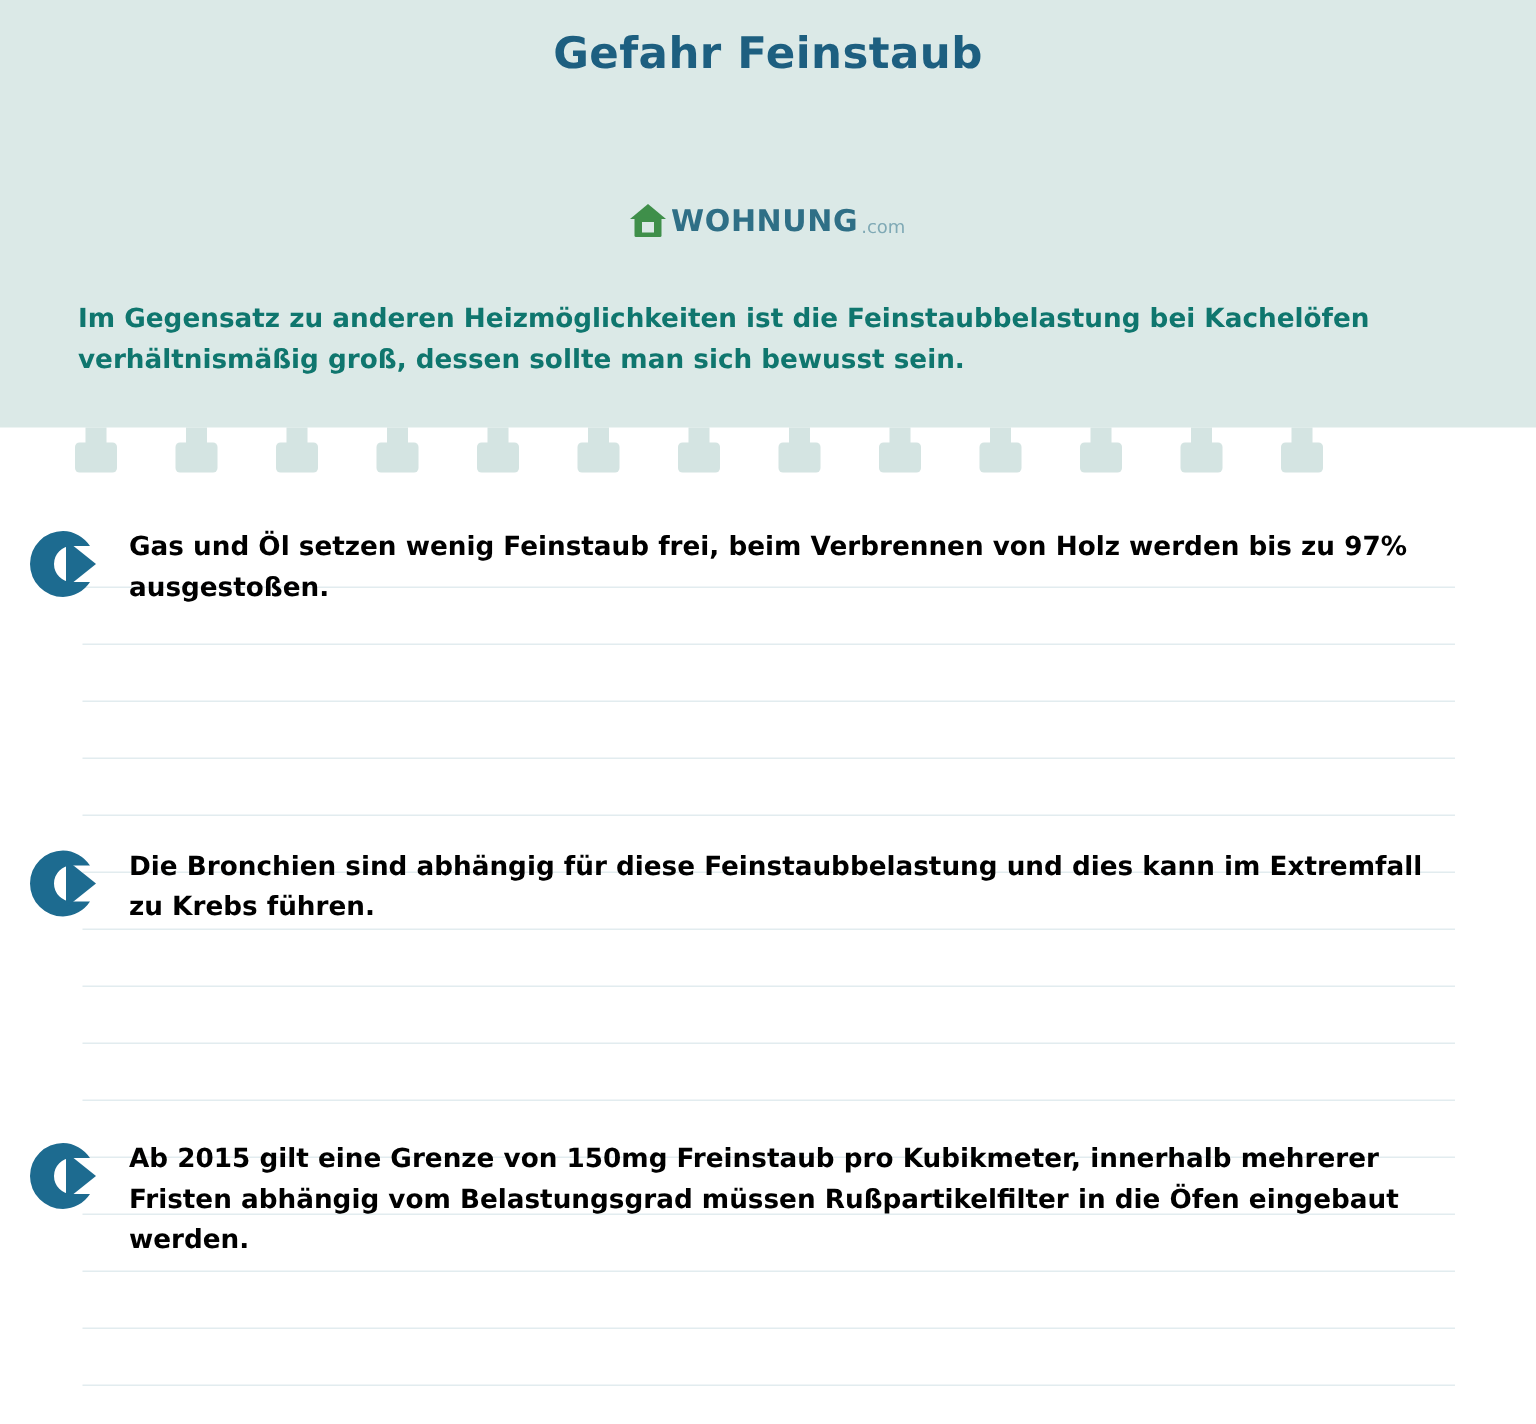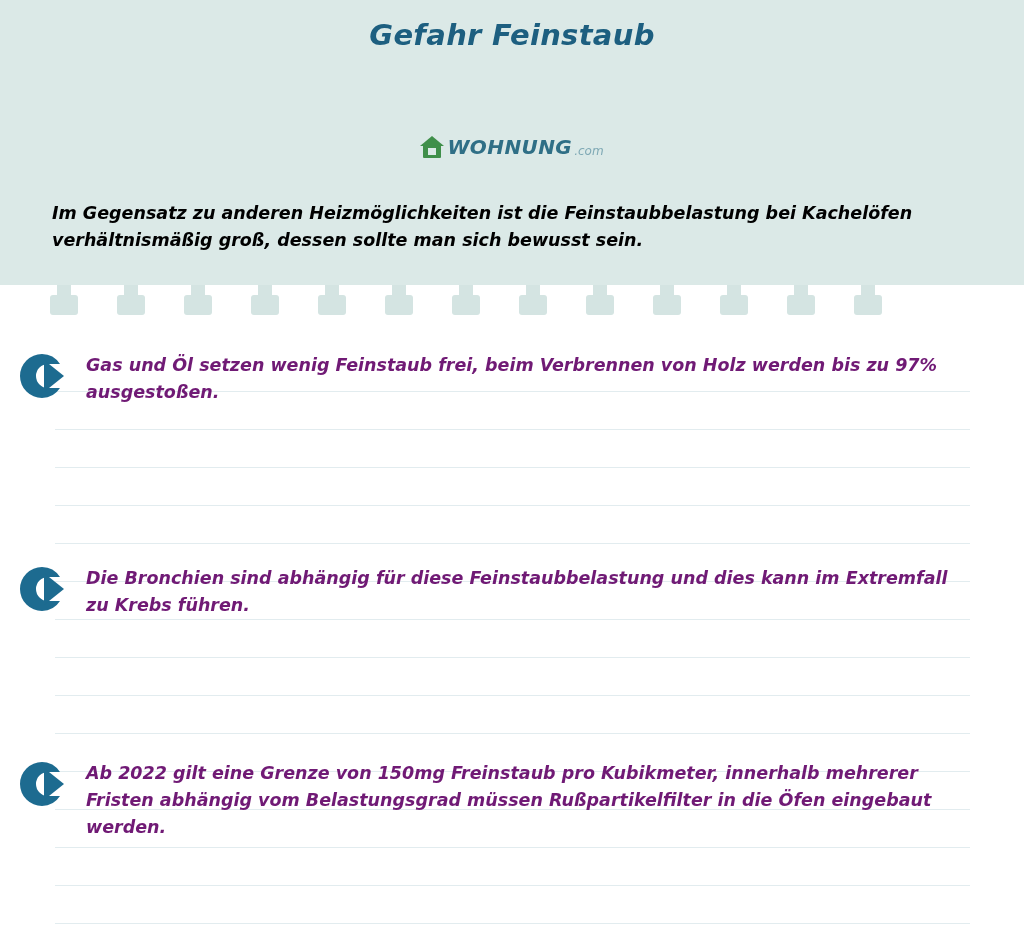--- a/index.html
+++ b/index.html
@@ -12,21 +12,20 @@
     background: #ffffff;
     font-family: "DejaVu Sans", sans-serif;
     overflow: hidden;
   }
 
   .infographic {
     position: relative;
     width: 945px;
     height: 949px;
     background: #ffffff;
-    font-style: italic;
   }
 
   
   .header {
     position: absolute;
     left: 0;
     top: 0;
     width: 1024px;
     height: 285px;
     background: #dbe9e7;
@@ -109,21 +108,21 @@
   
   .intro {
     position: absolute;
     left: 52px;
     top: 200px;
     width: 910px;
     font-family: "DejaVu Sans", sans-serif;
     font-weight: bold;
     font-size: 17.5px;
     line-height: 27px;
-    color: #000000;
+    color: #0f766e;
   }
 
   
   .binding {
     position: absolute;
     left: 0;
     top: 285px;
     width: 1024px;
     height: 32px;
   }
@@ -185,21 +184,21 @@
 
   .bullet-text {
     position: absolute;
     left: 86px;
     top: 0;
     width: 880px;
     font-family: "DejaVu Sans", sans-serif;
     font-weight: bold;
     font-size: 17.5px;
     line-height: 27px;
-    color: #701a75;
+    color: #000000;
   }
 </style>
 </head>
 <body>
 
 <div class="infographic">
 
   <div class="header">
     <div class="header-title">Gefahr Feinstaub</div>
 
@@ -305,17 +304,17 @@
         </div>
         <div class="bullet-text">Die Bronchien sind abhängig für diese Feinstaubbelastung und dies kann im Extremfall zu Krebs führen.</div>
       </div>
       <div class="bullet-row" style="top: 443px;">
         <div class="arrow">
           <svg width="48" height="48" viewBox="0 0 48 48">
             <path d="M24 2 A22 22 0 1 0 24 46 A22 22 0 0 0 42 36 L30 36 A12 12 0 1 1 30 12 L42 12 A22 22 0 0 0 24 2 Z" fill="#1d6b90"></path>
             <path d="M26 8 L46 24 L26 40 Z" fill="#1d6b90"></path>
           </svg>
         </div>
-        <div class="bullet-text">Ab 2022 gilt eine Grenze von 150mg Freinstaub pro Kubikmeter, innerhalb mehrerer Fristen abhängig vom Belastungsgrad müssen Rußpartikelfilter in die Öfen eingebaut werden.</div>
+        <div class="bullet-text">Ab 2015 gilt eine Grenze von 150mg Freinstaub pro Kubikmeter, innerhalb mehrerer Fristen abhängig vom Belastungsgrad müssen Rußpartikelfilter in die Öfen eingebaut werden.</div>
       </div>
     </div>
 
 </div>
 
 </body></html>

